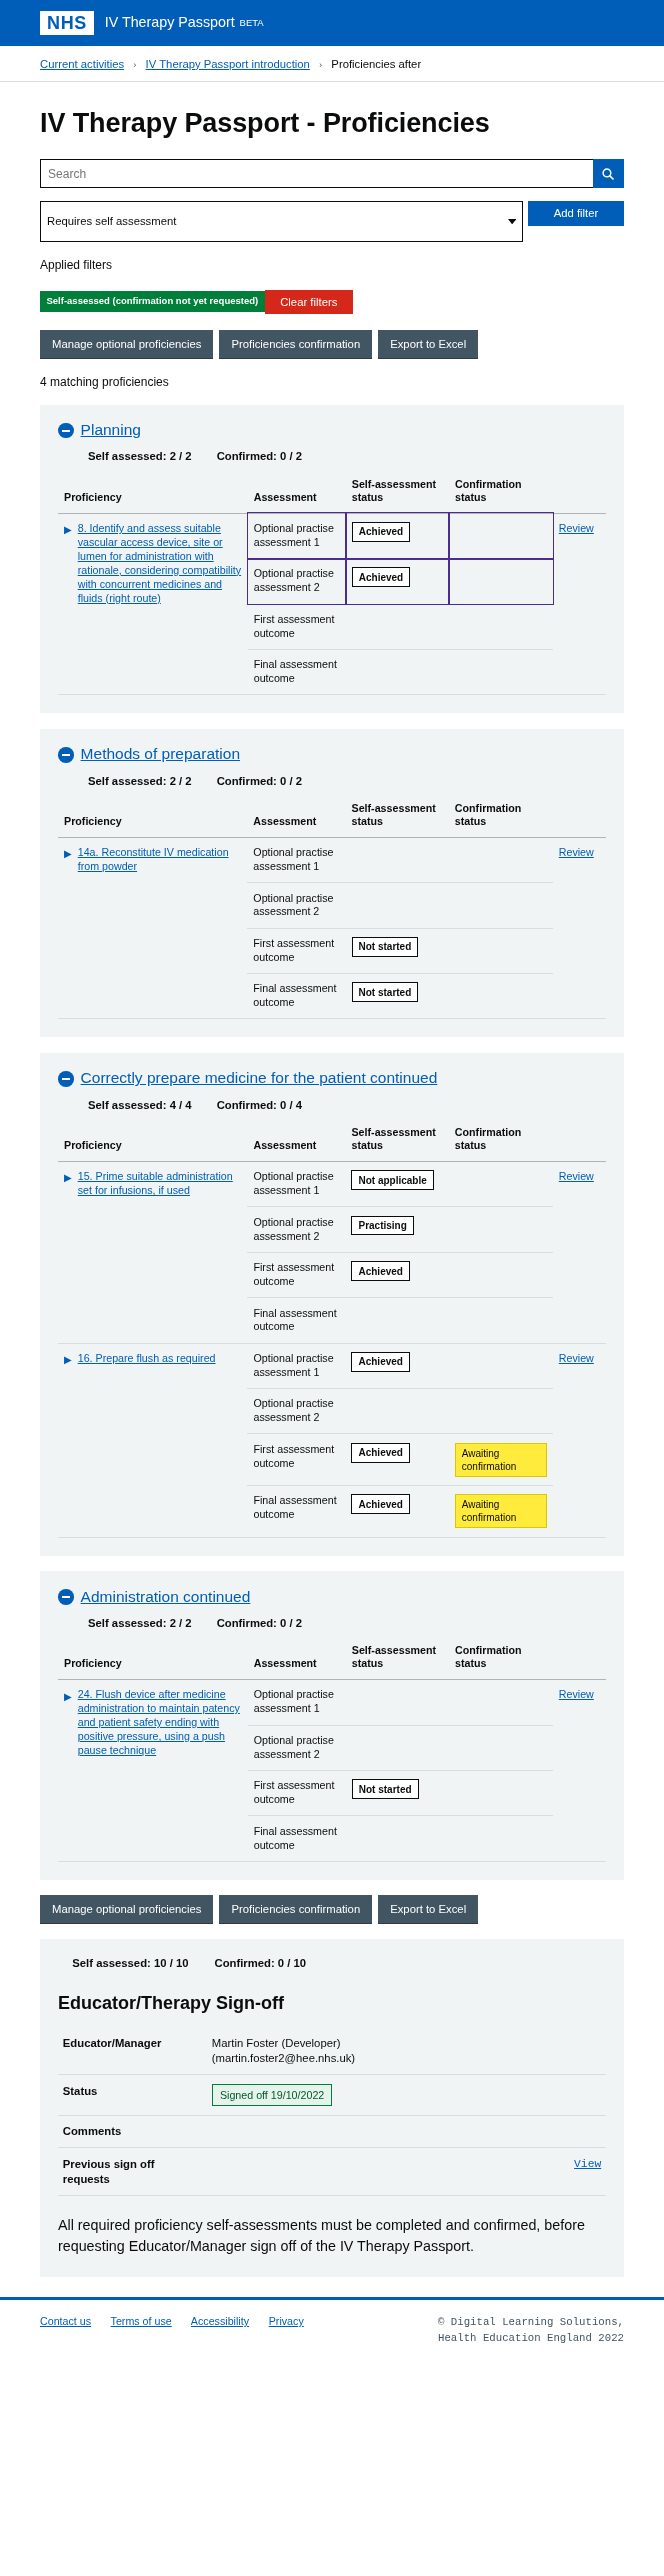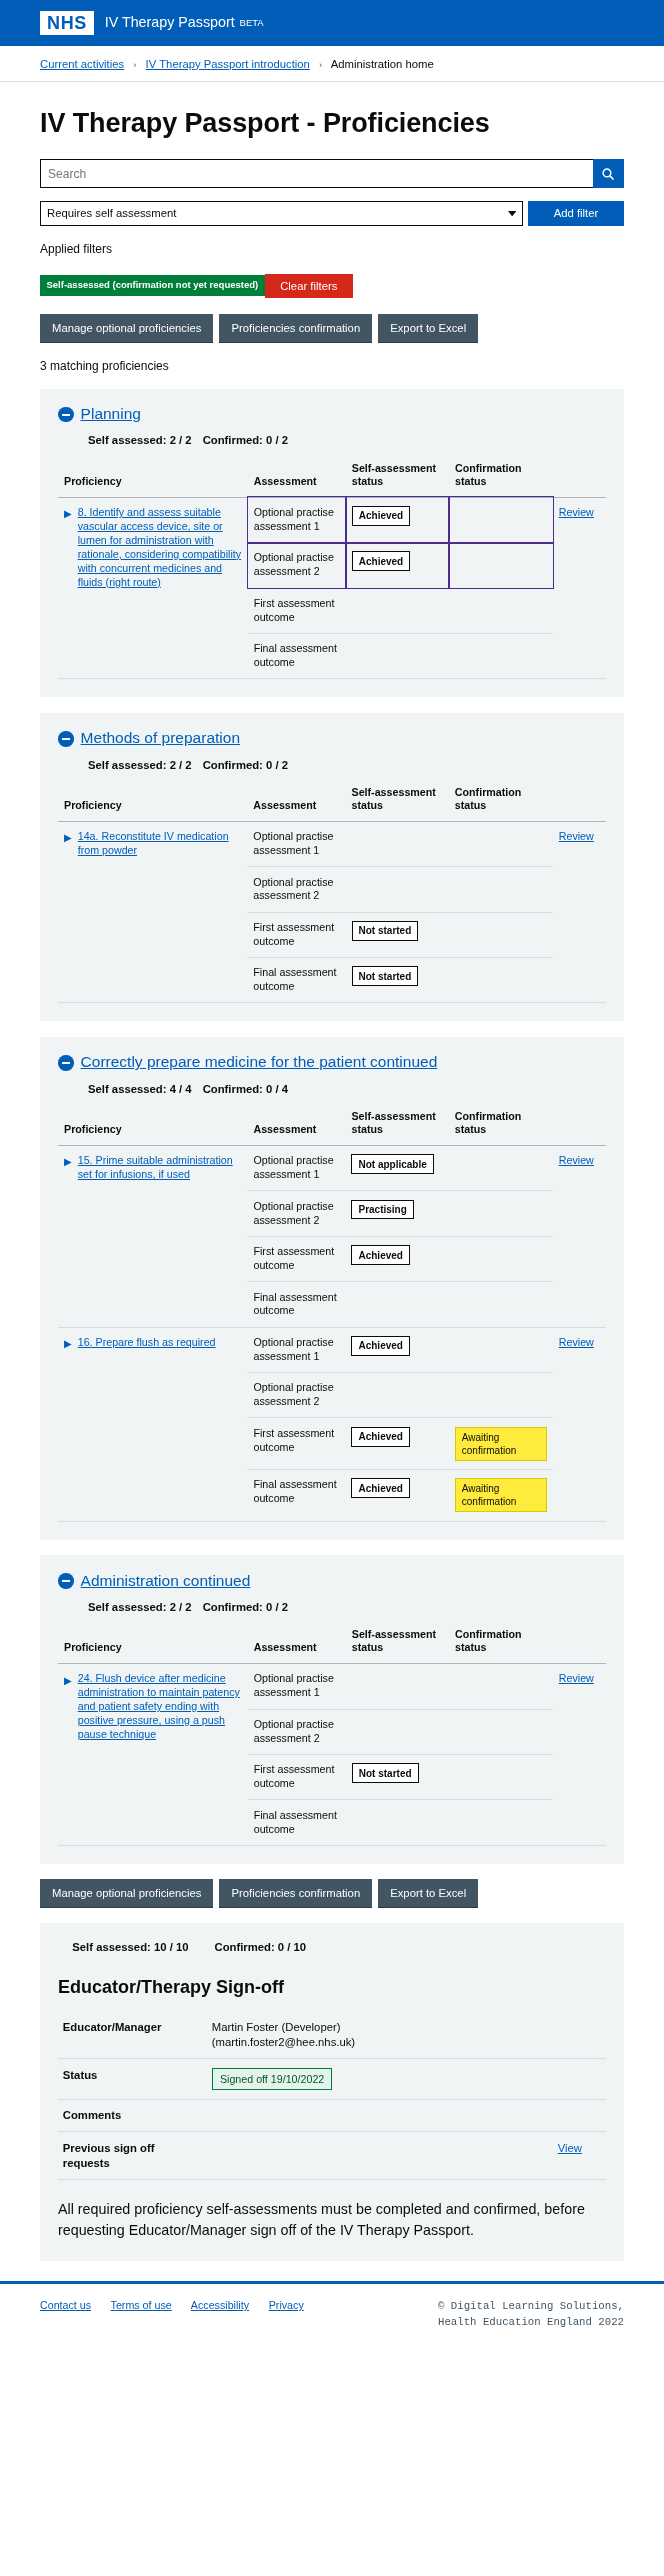--- a/index.html
+++ b/index.html
@@ -86,21 +86,21 @@
     display: flex;
     align-items: center;
     justify-content: center;
     cursor: pointer;
   }
 
   
   .filter-row { display: flex; margin-bottom: 15.5px; }
   .filter-select {
     flex: 1;
-    height: 25px;
+    height: 41px;
     border: 1.2px solid #0b0c0c;
     background: #ffffff;
     font-size: 11.3px;
     padding: 0 6px;
     font-family: "Liberation Sans", sans-serif;
     display: flex;
     align-items: center;
     justify-content: space-between;
   }
   .add-filter-btn {
@@ -174,21 +174,21 @@
     width: 8.3px; height: 1.5px;
     background: #ffffff;
   }
   .section-title {
     color: #005eb8;
     font-size: 15.5px;
     text-decoration: underline;
   }
   .section-stats {
     display: flex;
-    gap: 11px;
+    gap: 25px;
     font-size: 11.3px;
     font-weight: bold;
     margin: 8.3px 0 13px 30px;
   }
 
   
   table.prof-table {
     width: 100%;
     border-collapse: collapse;
     font-size: 10.7px;
@@ -310,21 +310,21 @@
     <div class="nhs-logo">NHS</div>
     <div class="header-title">IV Therapy Passport</div>
     <div class="header-beta">BETA</div>
   </div>
 
   <div class="breadcrumb-bar">
     <a href="#">Current activities</a>
     <span class="breadcrumb-sep">›</span>
     <a href="#">IV Therapy Passport introduction</a>
     <span class="breadcrumb-sep">›</span>
-    <span class="breadcrumb-current">Administration home</span>
+    <span class="breadcrumb-current">Proficiencies after</span>
   </div>
 
   <div class="main">
 
     <h1 class="page-title">IV Therapy Passport - Proficiencies</h1>
 
     <div class="search-row">
       <input class="search-input" type="text" placeholder="Search" style="">
       <div class="search-btn">
         <svg width="14.3" height="14.3" viewBox="0 0 24 24">
@@ -349,21 +349,21 @@
       <span class="tag">Self-assessed (confirmation not yet requested)</span>
       <button class="clear-filters-btn">Clear filters</button>
     </div>
 
     <div class="actions">
       <button class="btn-dark">Manage optional proficiencies</button>
       <button class="btn-dark">Proficiencies confirmation</button>
       <button class="btn-dark">Export to Excel</button>
     </div>
 
-    <div class="match-count">3 matching proficiencies</div>
+    <div class="match-count">4 matching proficiencies</div>
 
     <div class="section-card">
       <div class="section-head">
         <span class="minus-circle"></span>
         <span class="section-title">Planning</span>
       </div>
       <div class="section-stats">
         <span>Self assessed: 2 / 2</span>
         <span>Confirmed: 0 / 2</span>
       </div>
@@ -657,21 +657,21 @@
             <td></td>
           </tr>
           <tr>
             <td class="label">Comments</td>
             <td></td>
             <td></td>
           </tr>
           <tr>
             <td class="label">Previous sign off requests</td>
             <td></td>
-            <td style="text-align:center;">
+            <td style="text-align:right;font-family:Liberation Mono, monospace;">
               <a href="#" class="view-link">View</a>
             </td>
           </tr>
         </tbody>
       </table>
       <div class="notice">All required proficiency self-assessments must be completed and confirmed, before requesting Educator/Manager sign off of the IV Therapy Passport.</div>
     </div>
 
   </div>
 

